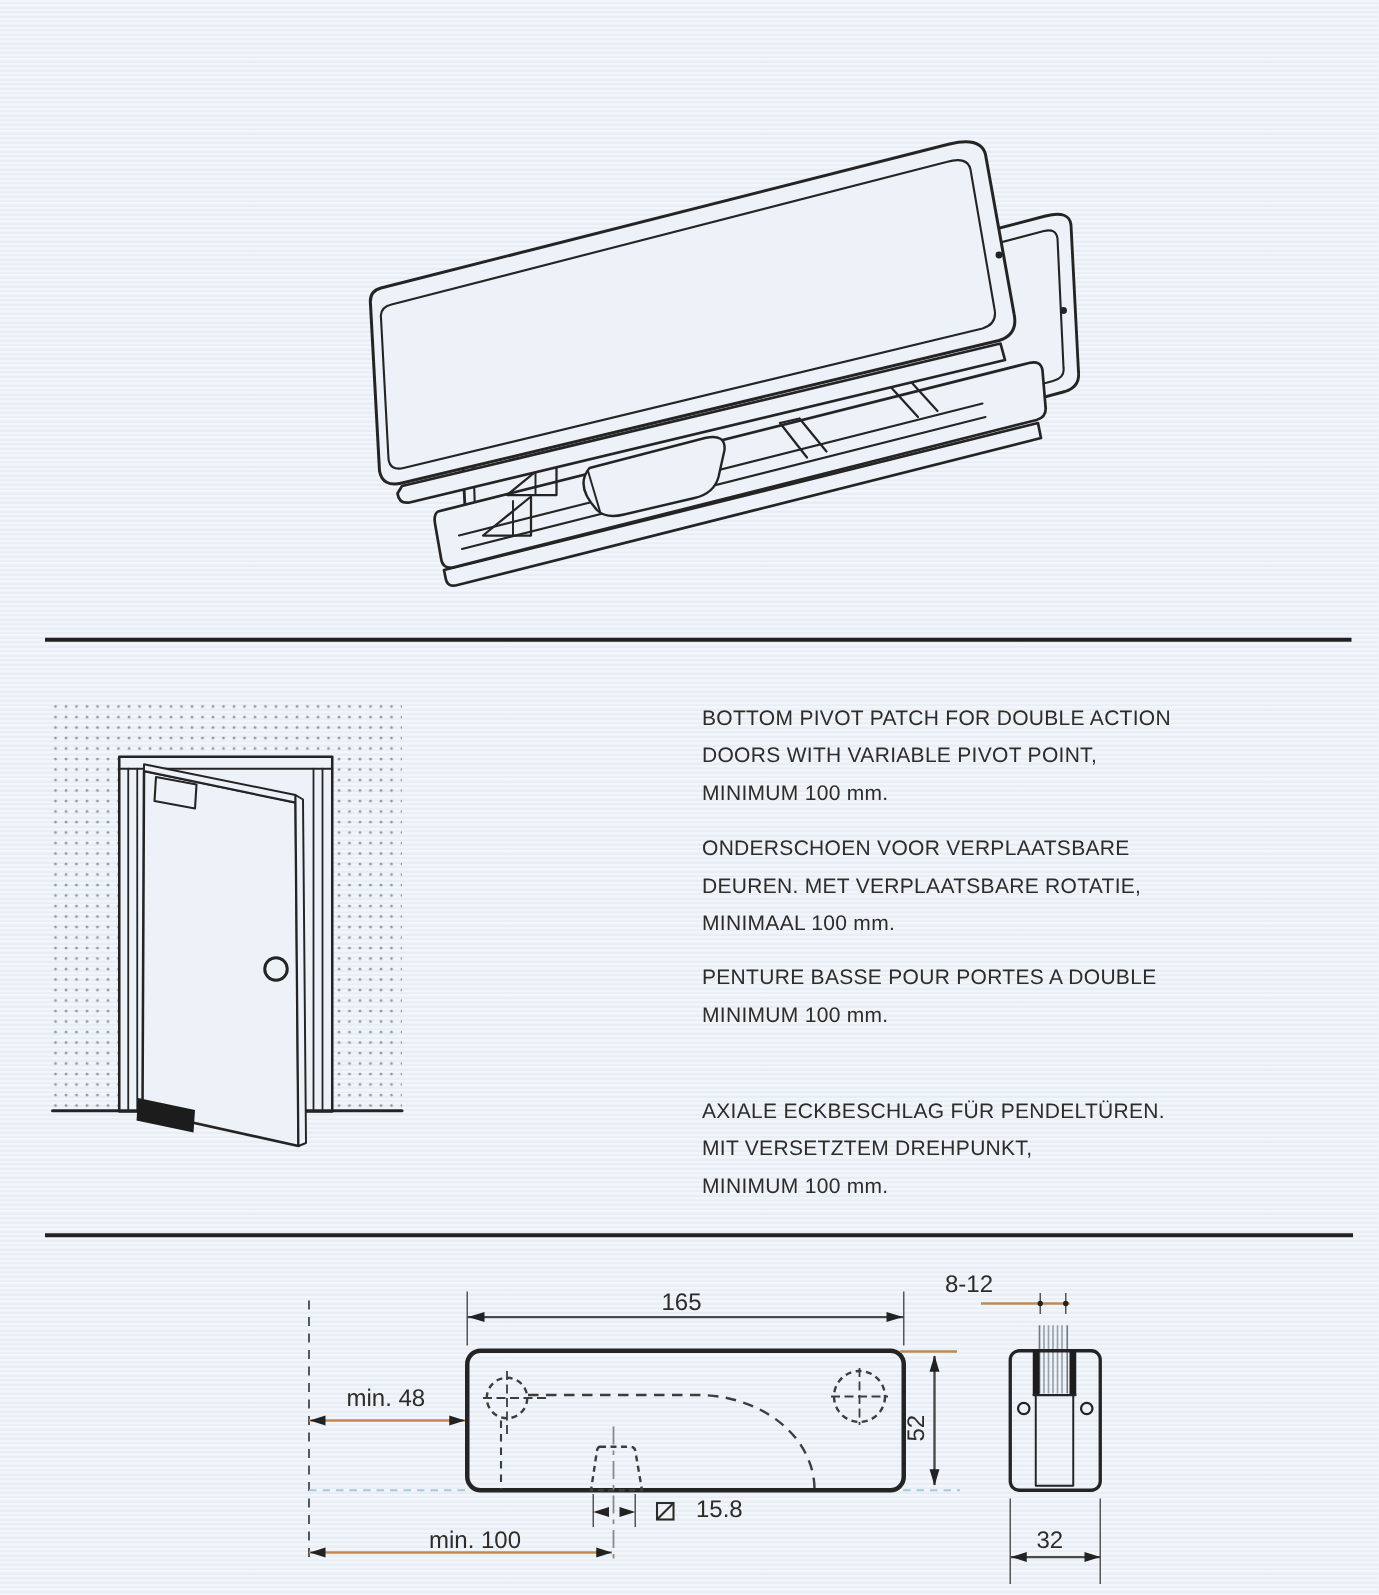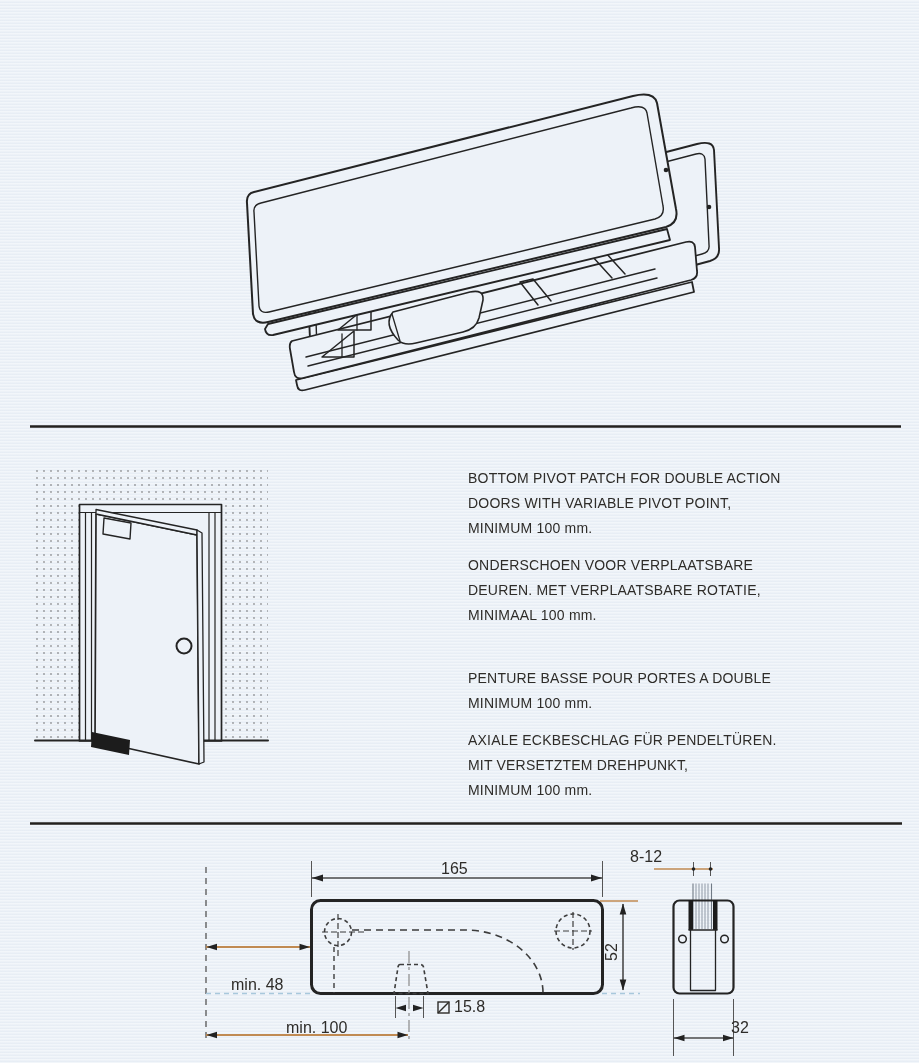--- a/index.html
+++ b/index.html
@@ -26,21 +26,21 @@
   .dimdark{stroke:var(--dim-dark);fill:none;}
   .thin{stroke:#555;fill:none;}
   .dash{stroke:#3d3d3d;fill:none;}
   .arrow{fill:#222;stroke:none;}
   .dot{fill:#222;stroke:none;}
   .desc{position:absolute;left:468px;font-size:14px;line-height:25px;
         letter-spacing:.2px;white-space:nowrap;color:var(--text);}
   .desc span{display:block;}
   .dim-label{position:absolute;font-size:16px;color:var(--text);white-space:nowrap;}
   .dim-label.rot{transform:rotate(-90deg);transform-origin:0 0;}
-  .sym-row{display:flex;align-items:center;gap:4px;}
+  .sym-row{display:flex;align-items:center;gap:14px;}
 </style>
 </head>
 <body>
 
 <svg class="layer" width="919" height="1063" viewBox="0 0 919 1063">
 
   <defs>
     <pattern id="stip" width="7" height="7" patternUnits="userSpaceOnUse">
       <circle cx="2" cy="2" r="0.9" fill="#4a4a4a" opacity="0.55"></circle>
     </pattern>
@@ -176,35 +176,35 @@
 <div class="desc" style="top:466px">
   <span>BOTTOM PIVOT PATCH FOR DOUBLE ACTION</span>
   <span>DOORS WITH VARIABLE PIVOT POINT,</span>
   <span>MINIMUM 100 mm.</span>
 </div>
 <div class="desc" style="top:553px">
   <span>ONDERSCHOEN VOOR VERPLAATSBARE</span>
   <span>DEUREN. MET VERPLAATSBARE ROTATIE,</span>
   <span>MINIMAAL 100 mm.</span>
 </div>
-<div class="desc" style="top:666px">
+<div class="desc" style="top:639px">
   <span>PENTURE BASSE POUR PORTES A DOUBLE</span>
   <span>MINIMUM 100 mm.</span>
 </div>
 <div class="desc" style="top:728px">
   <span>AXIALE ECKBESCHLAG FÜR PENDELTÜREN.</span>
   <span>MIT VERSETZTEM DREHPUNKT,</span>
   <span>MINIMUM 100 mm.</span>
 </div>
 
 <span class="dim-label" style="left:441px;top:860px">165</span>
-<span class="dim-label" style="left:231px;top:976px">min. 48</span>
+<span class="dim-label" style="left:231px;top:924px">min. 48</span>
 <span class="dim-label rot" style="left:603px;top:961px">52</span>
 <span class="dim-label sym-row" style="left:437px;top:998px">
   <svg width="13" height="13" viewBox="0 0 13 13">
     <rect x="1" y="1" width="11" height="11" fill="none" stroke="#2e2c29" stroke-width="1.4"></rect>
     <line x1="1" y1="12" x2="12" y2="1" stroke="#2e2c29" stroke-width="1.4"></line>
   </svg>
   <span>15.8</span>
 </span>
 <span class="dim-label" style="left:286px;top:1019px">min. 100</span>
 <span class="dim-label" style="left:630px;top:848px">8-12</span>
-<span class="dim-label" style="left:731px;top:1019px">32</span>
+<span class="dim-label" style="left:691px;top:1019px">32</span>
 
 </body></html>

